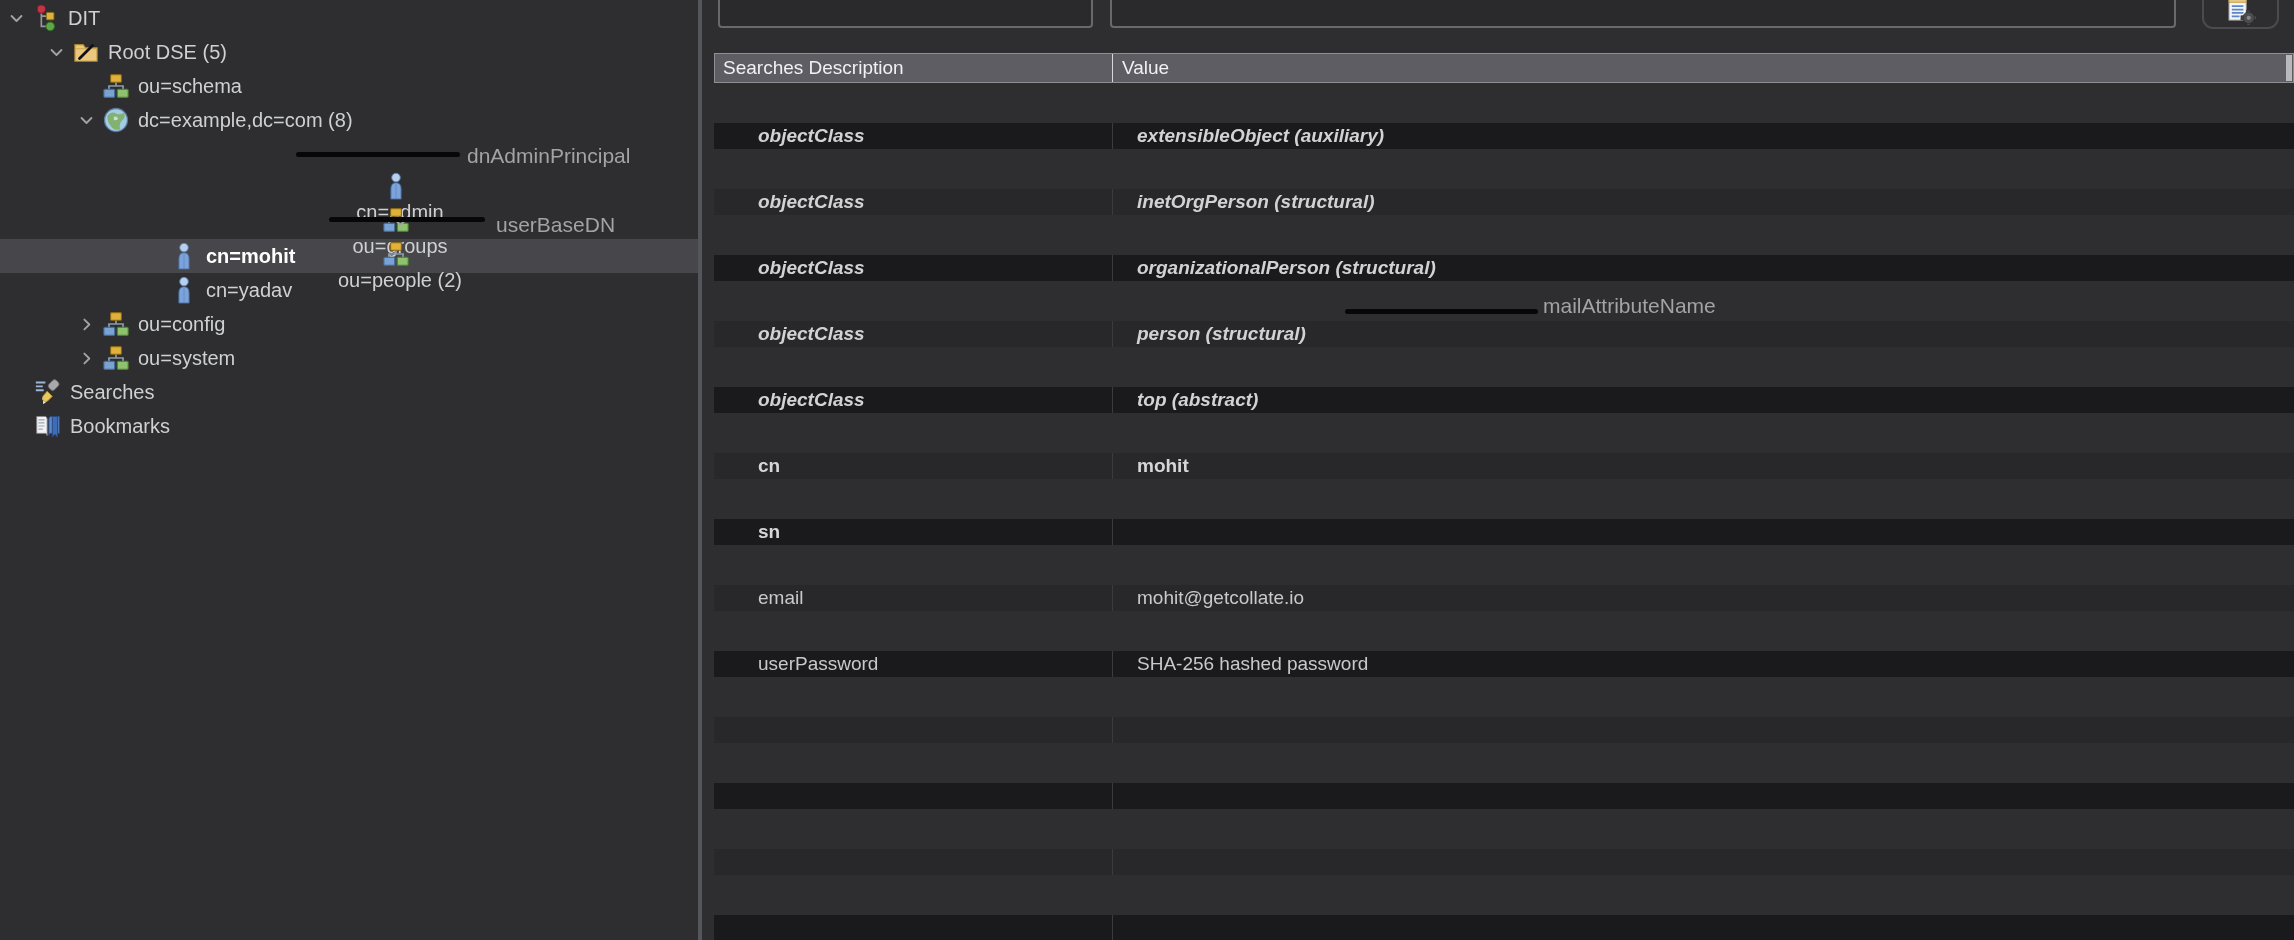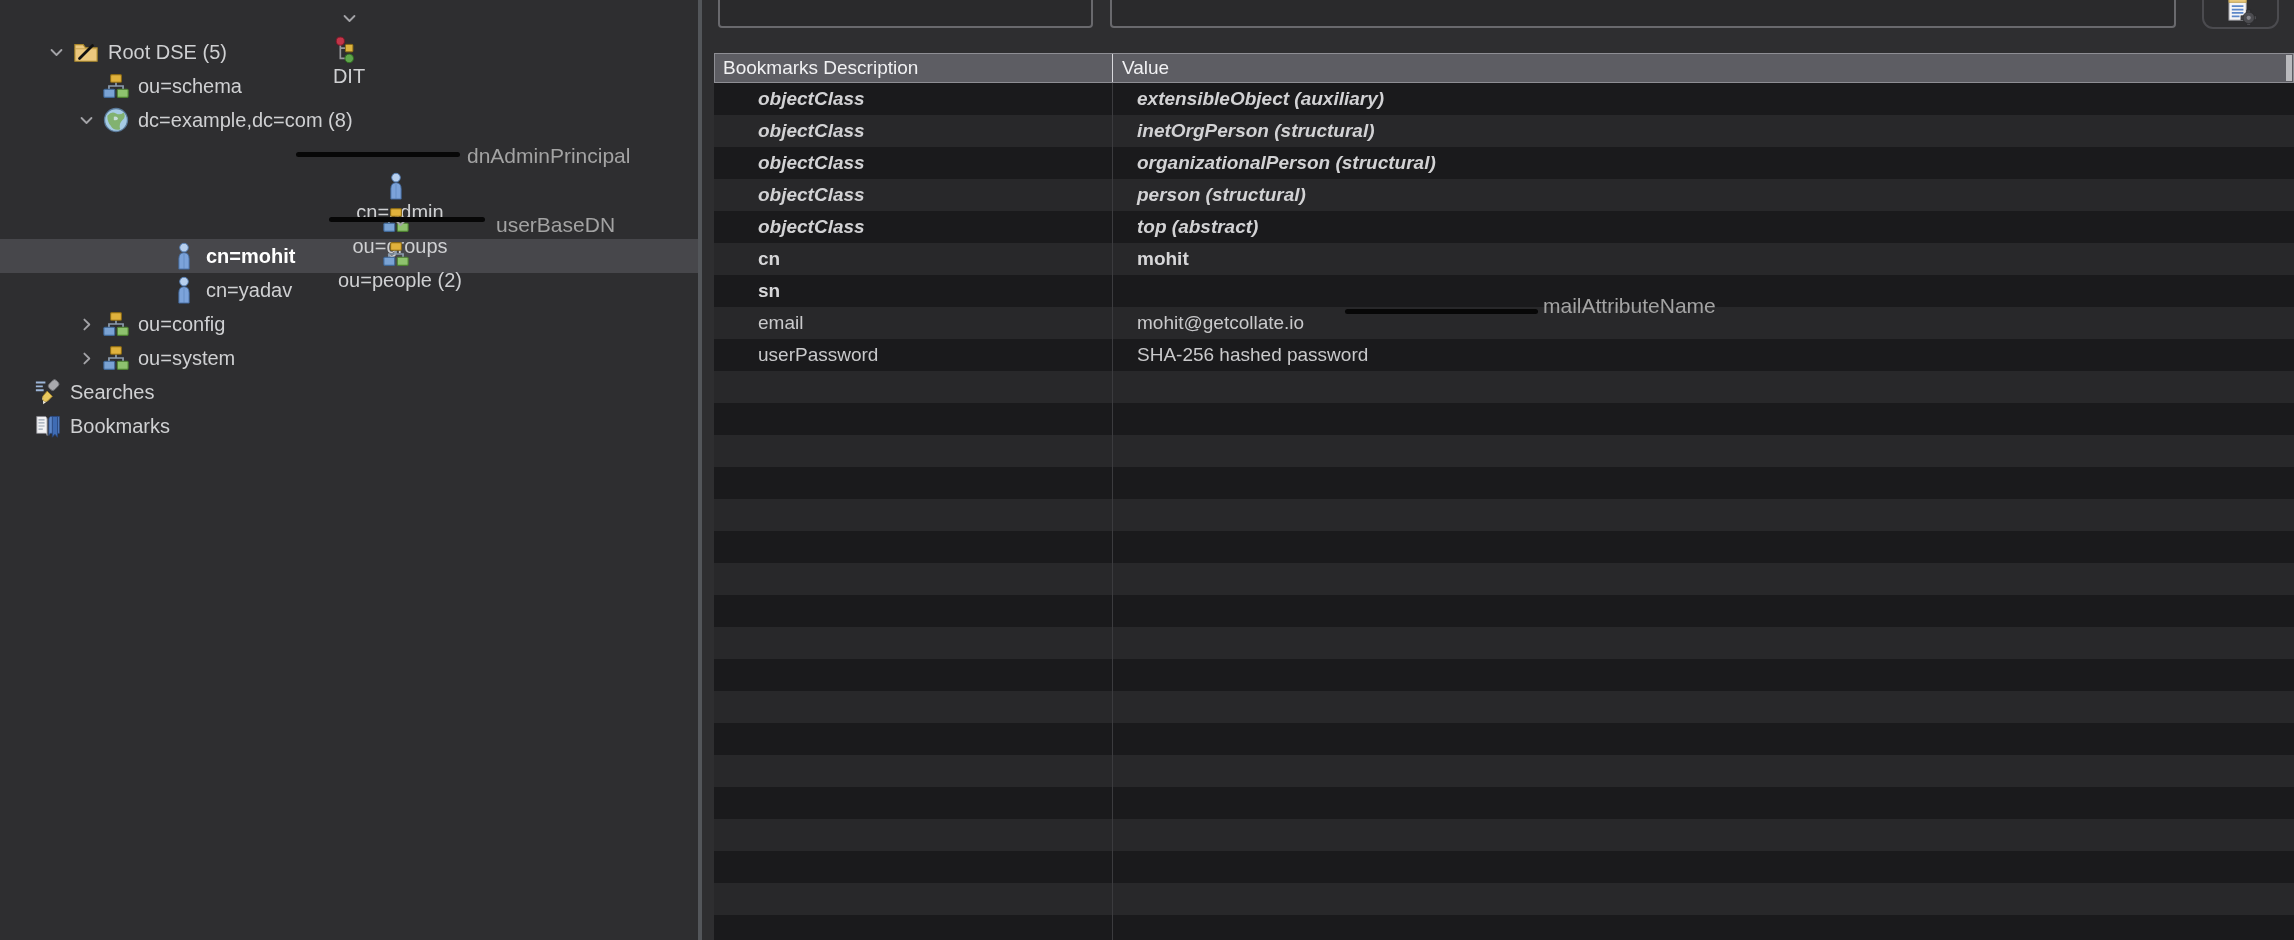--- a/index.html
+++ b/index.html
@@ -8,21 +8,21 @@
     width:2294px; height:940px; position:relative; overflow:hidden;
     font-family:"Liberation Sans", sans-serif;
   }
 
   
   .tree-panel { position:absolute; left:0; top:0; width:698px; height:940px; background:#2e2e30; overflow:hidden; }
   .tree-rows { position:absolute; top:1px; left:0; right:0; }
   .tree-row { height:34px; display:flex; align-items:center; color:#cfd0d2; font-size:20px; white-space:nowrap; cursor:default; }
   .tree-row.selected { background:#47474b; }
   .tree-row.selected .tree-label { color:#ffffff; font-weight:bold; }
-  .lvl-0 { padding-left:0;flex-direction:column; }
+  .lvl-0 { padding-left:0; }
   .lvl-1 { padding-left:40px; }
   .lvl-2 { padding-left:70px; }
   .lvl-3 { padding-left:102px;flex-direction:column; }
   .lvl-4 { padding-left:138px; }
   .lvl-top { padding-left:34px; }
   .expander { width:32px; height:34px; flex:none; display:flex; align-items:center; justify-content:center; color:#a3a3a7; }
   .expander svg { width:17px; height:17px; }
   .tree-icon { width:27px; height:30px; flex:none; margin-right:9px; display:flex; align-items:center; justify-content:center; }
   .tree-icon svg { width:26px; height:28px; }
 
@@ -37,21 +37,21 @@
   .top-button { position:absolute; top:-14px; left:1500px; width:77px; height:43px; background:transparent; border:2px solid #4b4b4f; border-radius:11px; display:flex; align-items:flex-end; justify-content:center; padding-bottom:1px; cursor:pointer; }
   .top-button svg { width:37px; height:29px; }
 
   .attr-table { position:absolute; left:12px; top:53px; right:0; bottom:0; overflow:hidden; font-size:19px; }
   .thead { position:relative; height:30px; background:#5d5d63; border:1px solid #8e8e94; display:flex; align-items:center; color:#f1f1f3; }
   .hcell { height:100%; display:flex; align-items:center; }
   .hcell.attr { width:397px; padding-left:8px; flex:none; }
   .hcell.val { flex:1; padding-left:9px; border-left:1px solid #d8d8dc; }
   .head-corner { position:absolute; right:1px; top:1px; bottom:1px; width:6px; background:#b9b9bd; }
   .tbody { position:absolute; left:0; right:0; top:30px; bottom:0; overflow:hidden; }
-  .trow { height:32px; display:flex; align-items:center; color:#cbcbcd; }
+  .trow { height:26px; display:flex; align-items:center; color:#cbcbcd;margin-top:40px; }
   .trow:nth-child(odd) { background:#1a1a1c; }
   .trow:nth-child(even) { background:#28282a; }
   .cell { height:100%; display:flex; align-items:center; overflow:hidden; }
   .cell.attr { width:398px; flex:none; padding-left:44px; }
   .cell.val { flex:1; padding-left:24px; border-left:1px solid #3b3b3e; }
   .style-bold-italic .attr-text, .style-bold-italic .val-text { font-weight:bold; font-style:italic; color:#d2d2d4; }
   .style-bold .attr-text, .style-bold .val-text { font-weight:bold; color:#d6d6d8; }
   .style-regular .attr-text, .style-regular .val-text { font-weight:normal; color:#c9c9cb;text-align:right; }
 
   
@@ -291,21 +291,21 @@
   <input class="top-input top-input-2" type="text" value="" style="">
   <div class="top-button">
     <svg>
         <use href="#sym-doc-gear"></use>
       </svg>
   </div>
 
   <div class="attr-table">
     <div class="thead">
       <div class="hcell attr">
-        <span>Bookmarks Description</span>
+        <span>Searches Description</span>
       </div>
       <div class="hcell val">
         <span>Value</span>
       </div>
       <div class="head-corner"></div>
     </div>
     <div class="tbody">
         <div class="trow style-bold-italic">
     <div class="cell attr">
             <span class="attr-text">objectClass</span>

